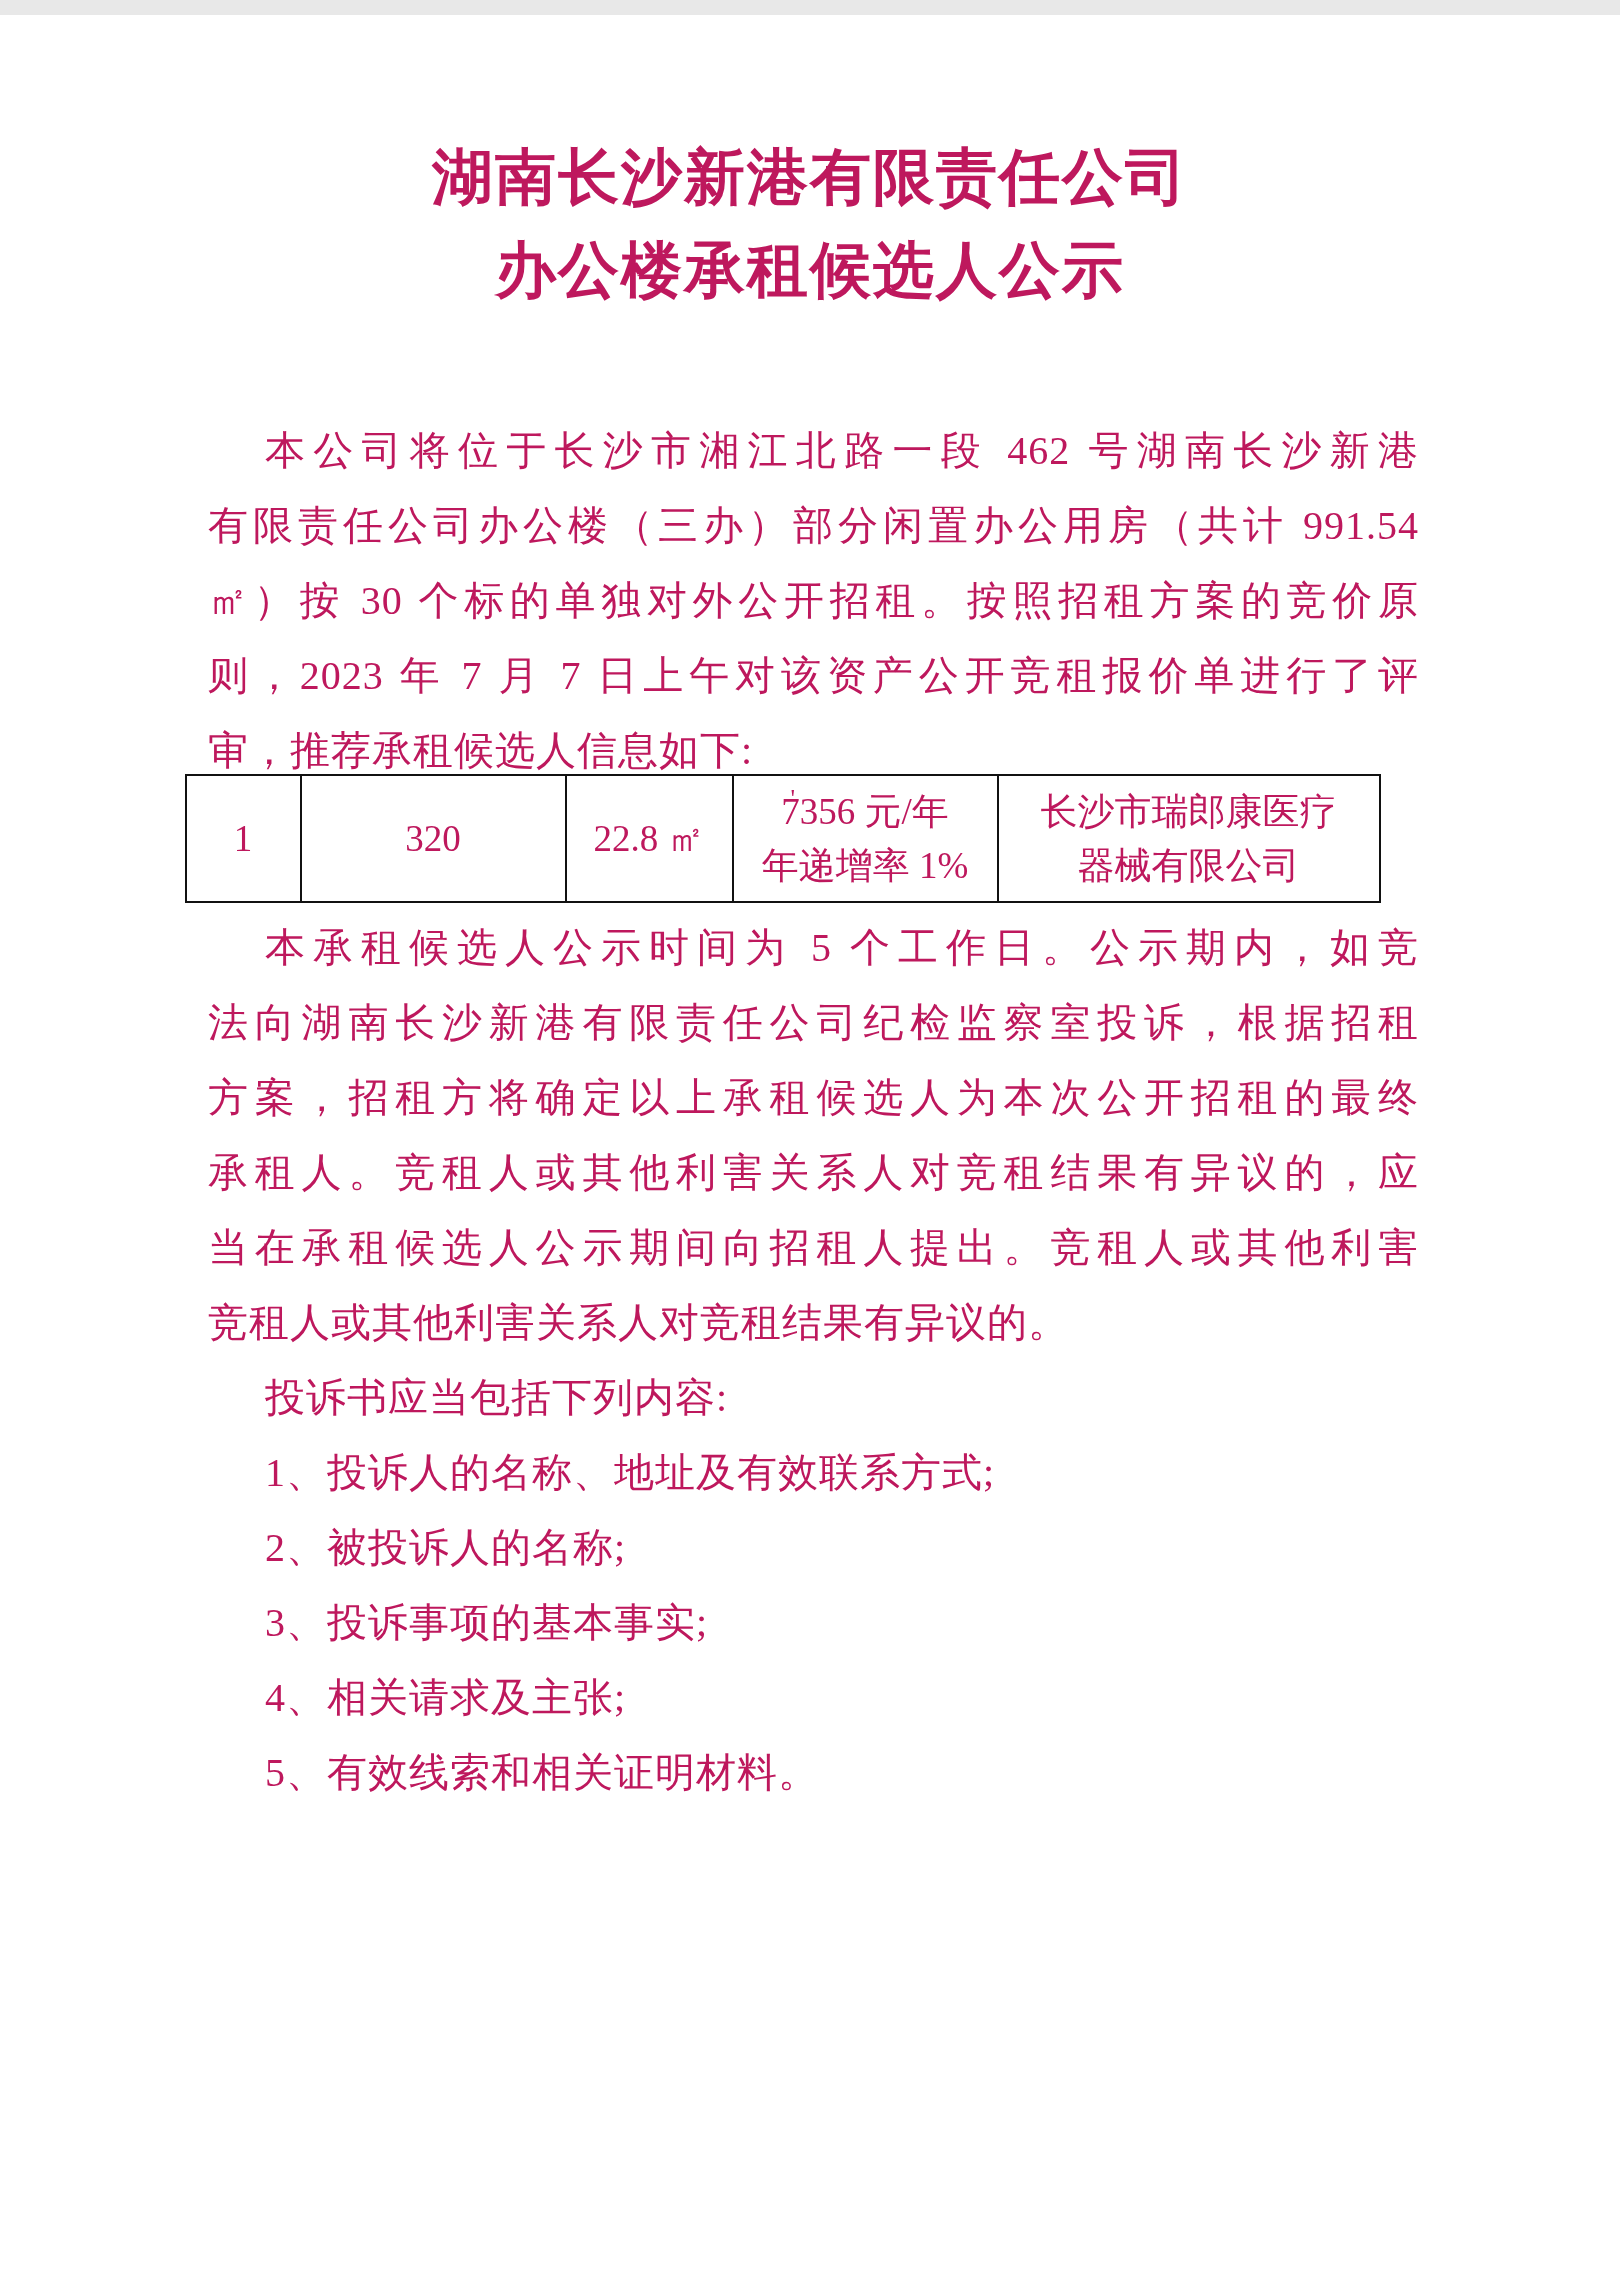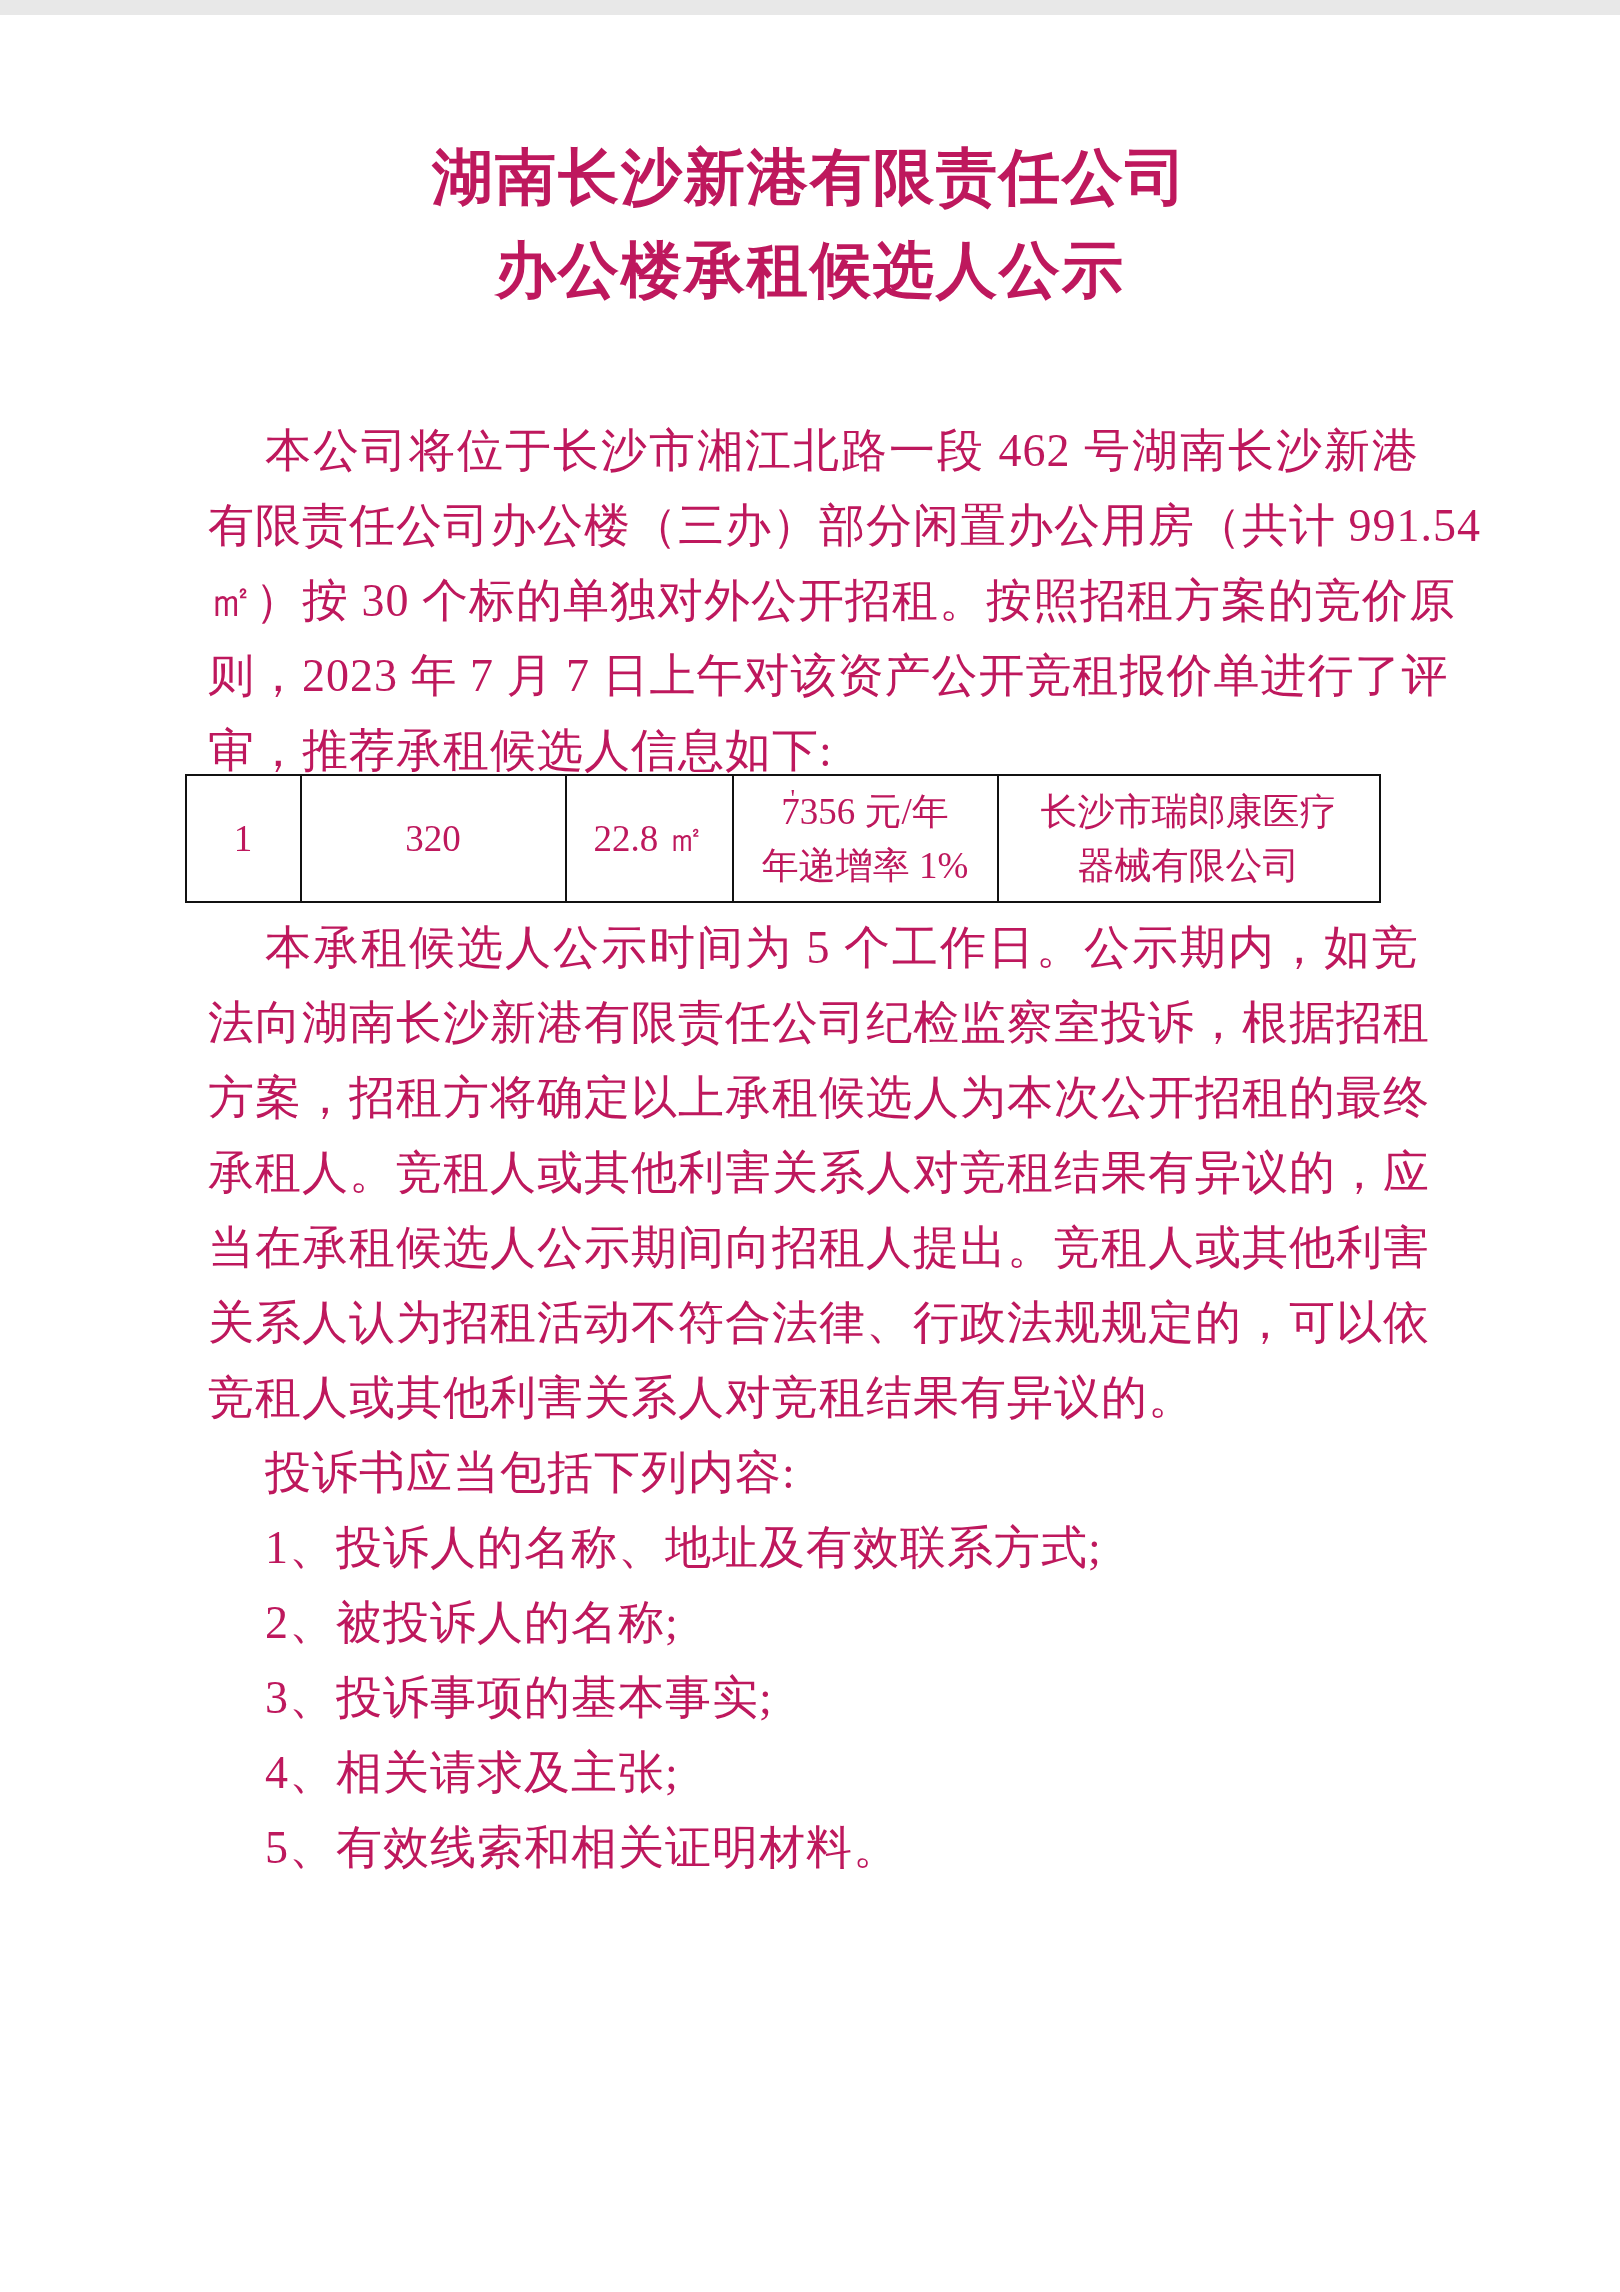--- a/index.html
+++ b/index.html
@@ -18,21 +18,21 @@
     font-size:61px;
     line-height:93px;
     font-weight:bold;
     letter-spacing:2px;
   }
   .content{
     margin-left:208px;
     width:1211px;
   }
   .ln{
-    font-size:46px;
+    font-size:40px;
     line-height:75px;
     letter-spacing:1px;
     text-align:justify;
     text-align-last:justify;
     white-space:nowrap;
   }
   .ln.last{
     text-align-last:left;
     white-space:normal;
   }
@@ -117,21 +117,20 @@
       </tr>
     </tbody>
       </table>
 
     <div class="para2">
       <div class="ln ind">本承租候选人公示时间为 5 个工作日。公示期内，如竞</div>
       <div class="ln">法向湖南长沙新港有限责任公司纪检监察室投诉，根据招租</div>
       <div class="ln">方案，招租方将确定以上承租候选人为本次公开招租的最终</div>
       <div class="ln">承租人。竞租人或其他利害关系人对竞租结果有异议的，应</div>
       <div class="ln">当在承租候选人公示期间向招租人提出。竞租人或其他利害</div>
-      <div class="ln">关系人认为招租活动不符合法律、行政法规规定的，可以依</div>
       <div class="ln last">竞租人或其他利害关系人对竞租结果有异议的。</div>
     </div>
 
     <div class="para3">
       <div class="ln ind last">投诉书应当包括下列内容:</div>
     </div>
 
     <div class="list">
       <div class="ln ind last">1、投诉人的名称、地址及有效联系方式;</div>
       <div class="ln ind last">2、被投诉人的名称;</div>

